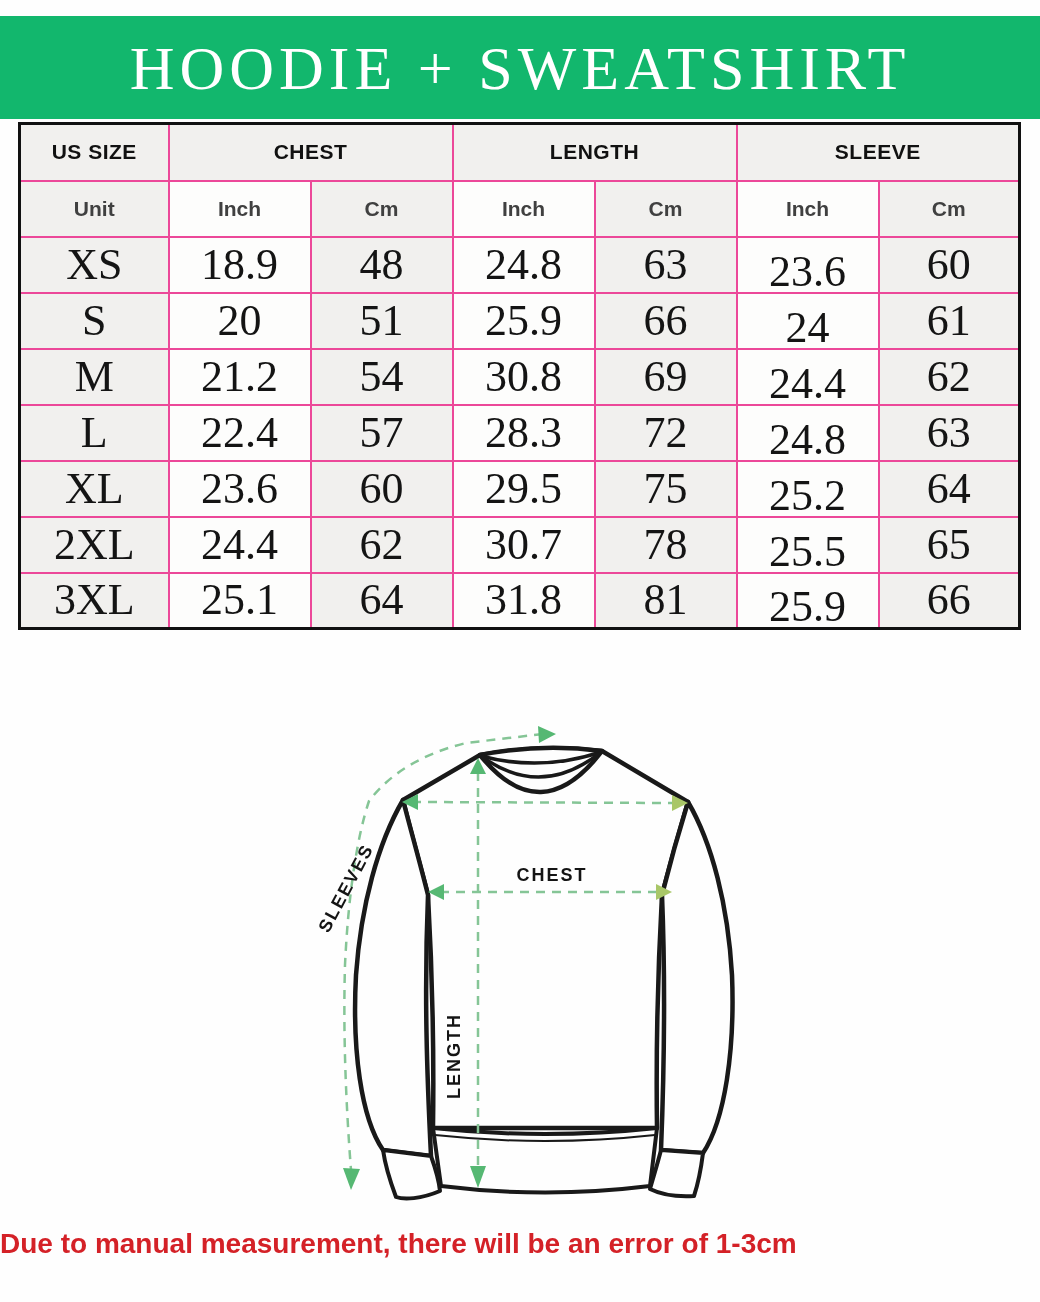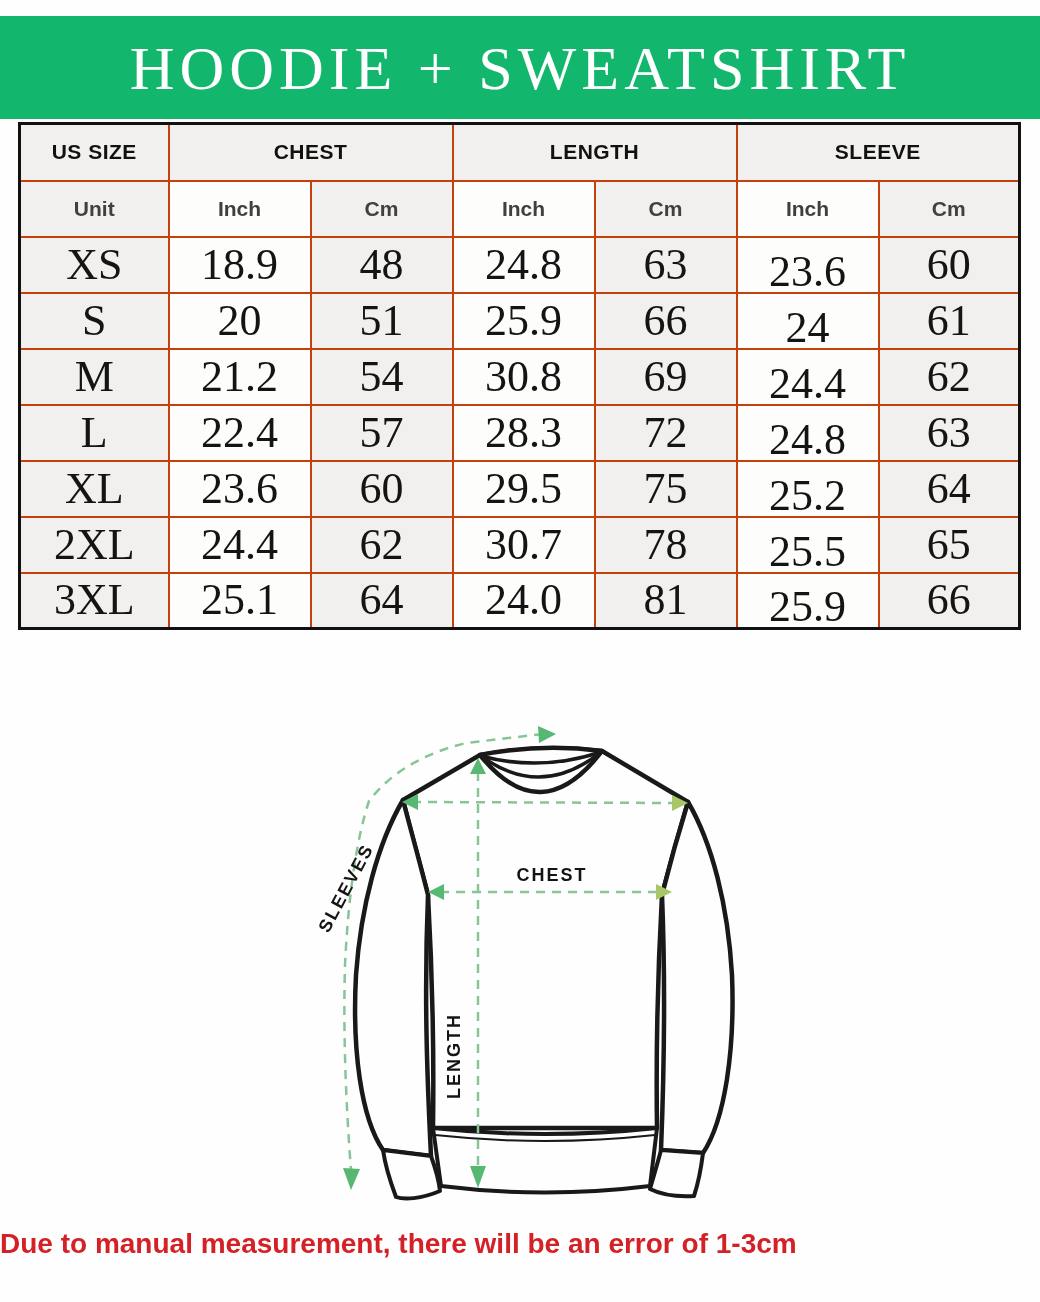--- a/index.html
+++ b/index.html
@@ -8,21 +8,21 @@
 
   
   .banner{position:absolute;left:0;top:16px;width:1040px;height:103px;background:#12b76d;
           display:flex;align-items:center;justify-content:center;}
   .banner-title{font-family:"Liberation Serif",serif;font-weight:400;color:#ffffff;
                 font-size:62px;letter-spacing:5px;white-space:nowrap;line-height:1;}
 
   
   .size-table{position:absolute;left:18px;top:122px;width:1000px;border-collapse:collapse;
               table-layout:fixed;border:3px solid #111111;}
-  .size-table th,.size-table td{border:2px solid #c2410c;text-align:center;vertical-align:middle;
+  .size-table th,.size-table td{border:2px solid #ec4899;text-align:center;vertical-align:middle;
               padding:0;overflow:hidden;}
   .size-table tr{height:56px;}
   .size-table tr.grp-row{height:57px;}
   .g{background:#f1f0ee;}
   .w{background:#fdfdfc;}
   .grp{font-family:"Liberation Sans",sans-serif;font-weight:bold;font-size:21px;
        letter-spacing:.5px;color:#111111;}
   .unit{font-family:"Liberation Sans",sans-serif;font-weight:bold;font-size:21px;color:#404040;}
   .val{font-family:"Liberation Serif",serif;font-size:44px;color:#141414;line-height:1;margin-top:45px;}
   .low span{position:relative;top:7px;}
@@ -124,21 +124,21 @@
         <td class="g val">62</td>
         <td class="w val">30.7</td>
         <td class="g val">78</td>
         <td class="w val low"><span>25.5</span></td>
         <td class="g val">65</td>
       </tr>
       <tr>
         <td class="g val">3XL</td>
         <td class="w val">25.1</td>
         <td class="g val">64</td>
-        <td class="w val">24.0</td>
+        <td class="w val">31.8</td>
         <td class="g val">81</td>
         <td class="w val low"><span>25.9</span></td>
         <td class="g val">66</td>
       </tr>
     </tbody>
   </table>
 
   <svg class="diagram" viewBox="0 690 1040 540" width="1040" height="540" xmlns="http://www.w3.org/2000/svg">
 
     <path d="M 480,755 Q 541,744 602,751 L 688,802 C 679,833 670,864 662,895 C 657,985 656,1058 657,1128 L 433,1128 C 434,1058 433,985 428,895 C 420,864 411,833 403,800 Z" fill="#fefefe" stroke="#191919" stroke-width="4.5" stroke-linejoin="round"></path>

